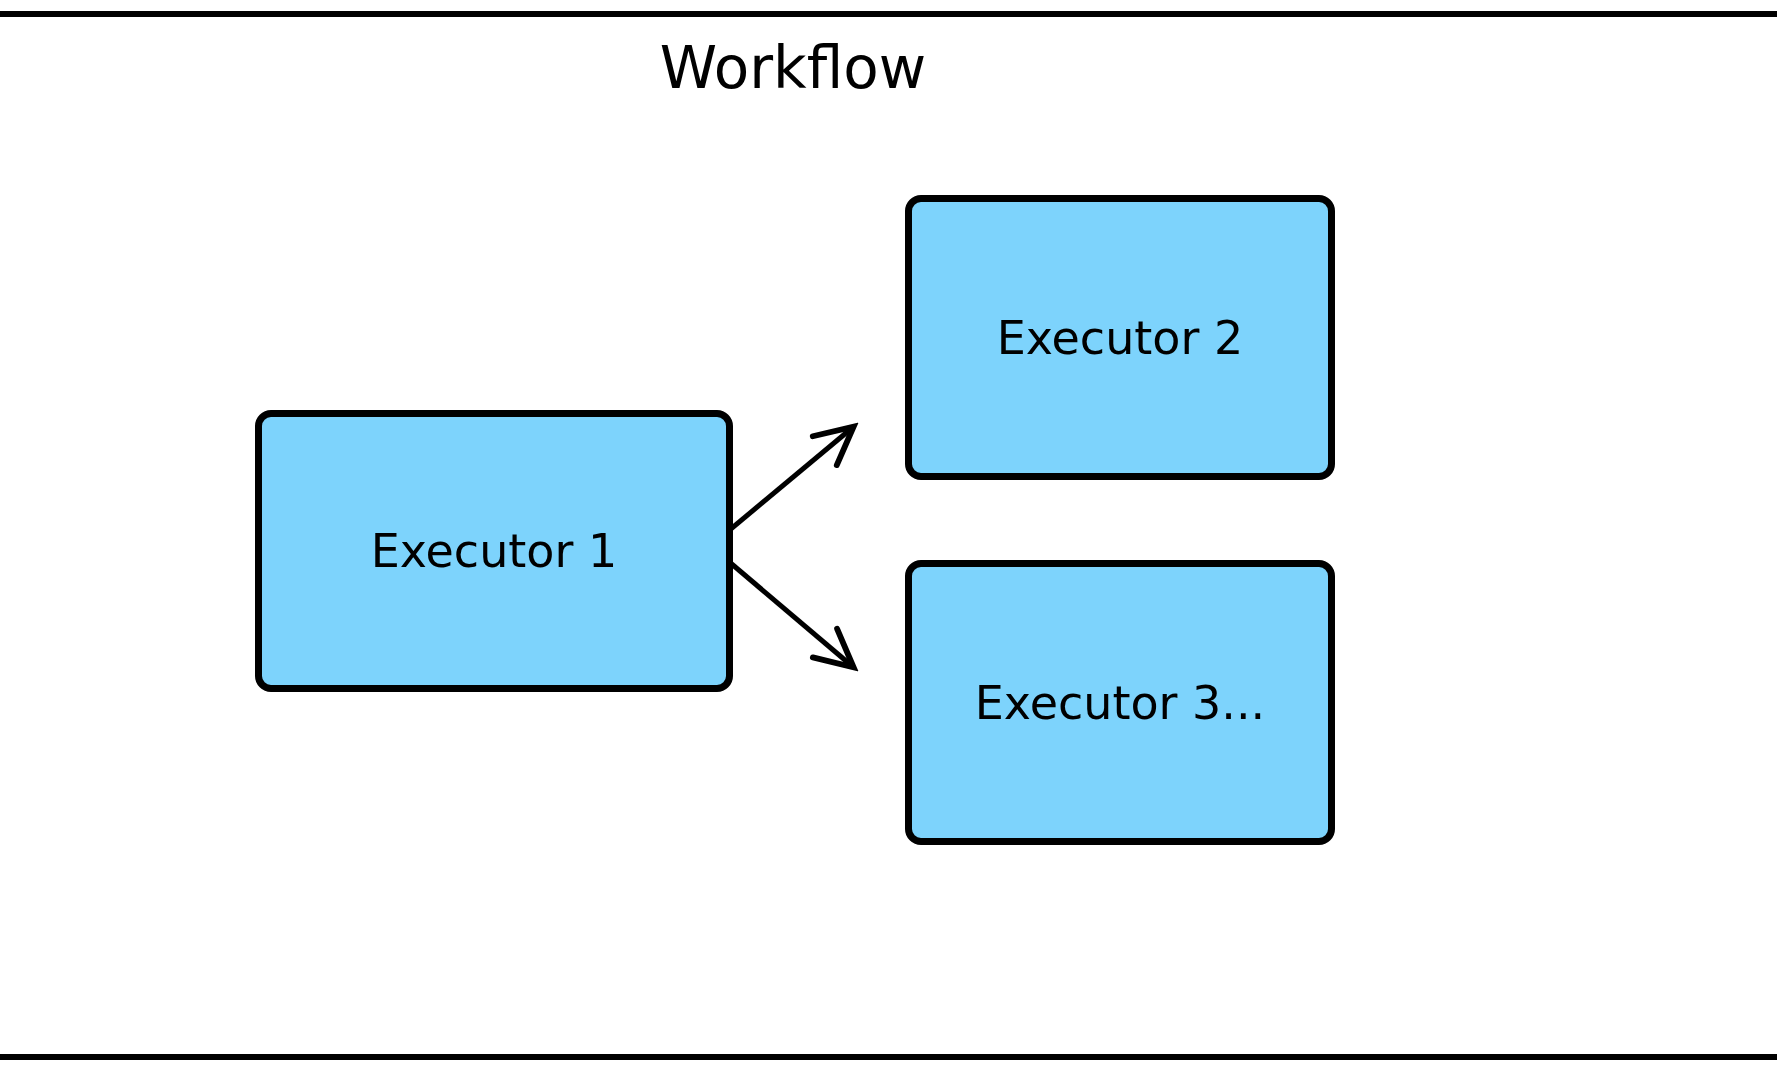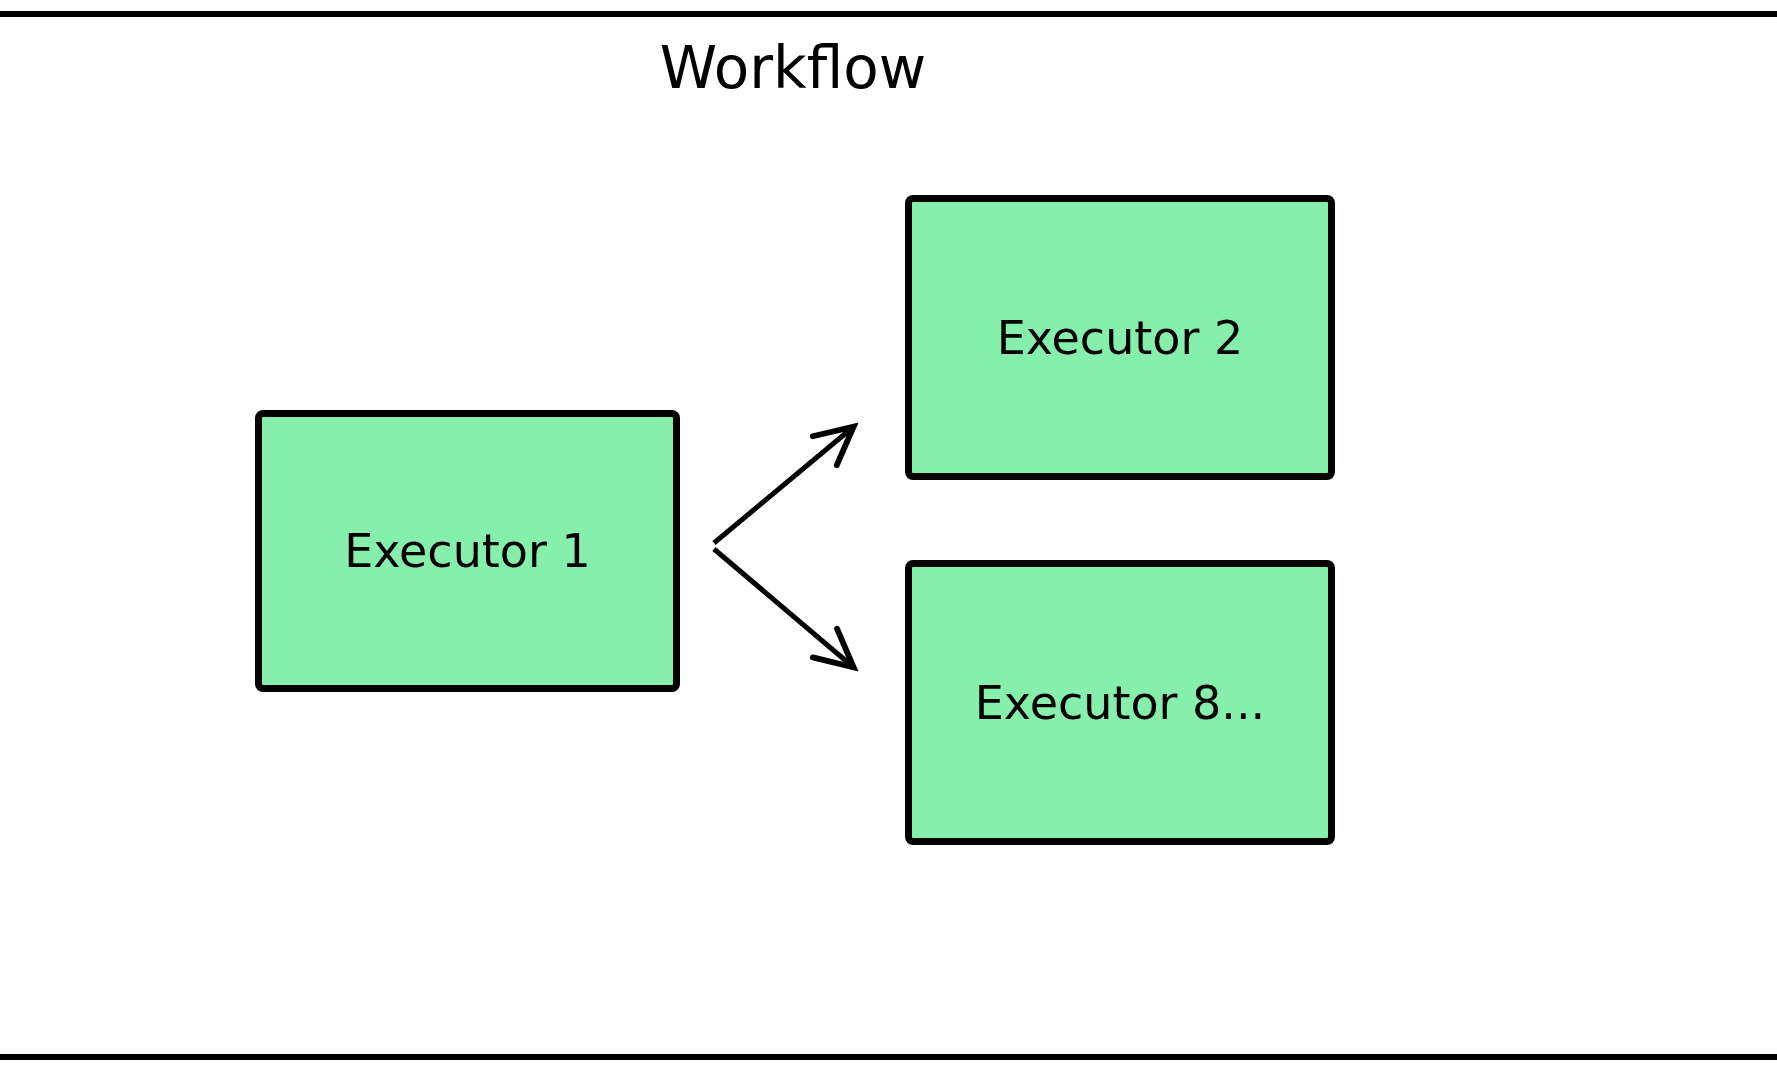--- a/index.html
+++ b/index.html
@@ -31,29 +31,29 @@
     transform: translateX(-50%);
     font-size: 58px;
     font-weight: 400;
     white-space: nowrap;
     text-align: right;
   }
   .node {
     position: absolute;
     box-sizing: border-box;
     border: 7px solid #000000;
-    border-radius: 8px;
-    background: #86efac;
+    border-radius: 16px;
+    background: #7dd3fc;
     display: flex;
     align-items: center;
     justify-content: center;
     font-size: 46px;
     white-space: nowrap;
   }
-  .node-executor-1 { left: 255px; top: 410px; width: 425px; height: 282px; }
+  .node-executor-1 { left: 255px; top: 410px; width: 478px; height: 282px; }
   .node-executor-2 { left: 905px; top: 195px; width: 430px; height: 285px; }
   .node-executor-3 { left: 905px; top: 560px; width: 430px; height: 285px; }
   .edges-layer {
     position: absolute;
     left: 0;
     top: 0;
     width: 1777px;
     height: 1088px;
     pointer-events: none;
   }
@@ -81,16 +81,16 @@
 
 <div class="node node-executor-1">
   <span>Executor 1</span>
 </div>
 
 <div class="node node-executor-2">
   <span>Executor 2</span>
 </div>
 
 <div class="node node-executor-3">
-  <span>Executor 8...</span>
+  <span>Executor 3...</span>
 </div>
 
 <div class="rule rule-bottom"></div>
 
 </body></html>

